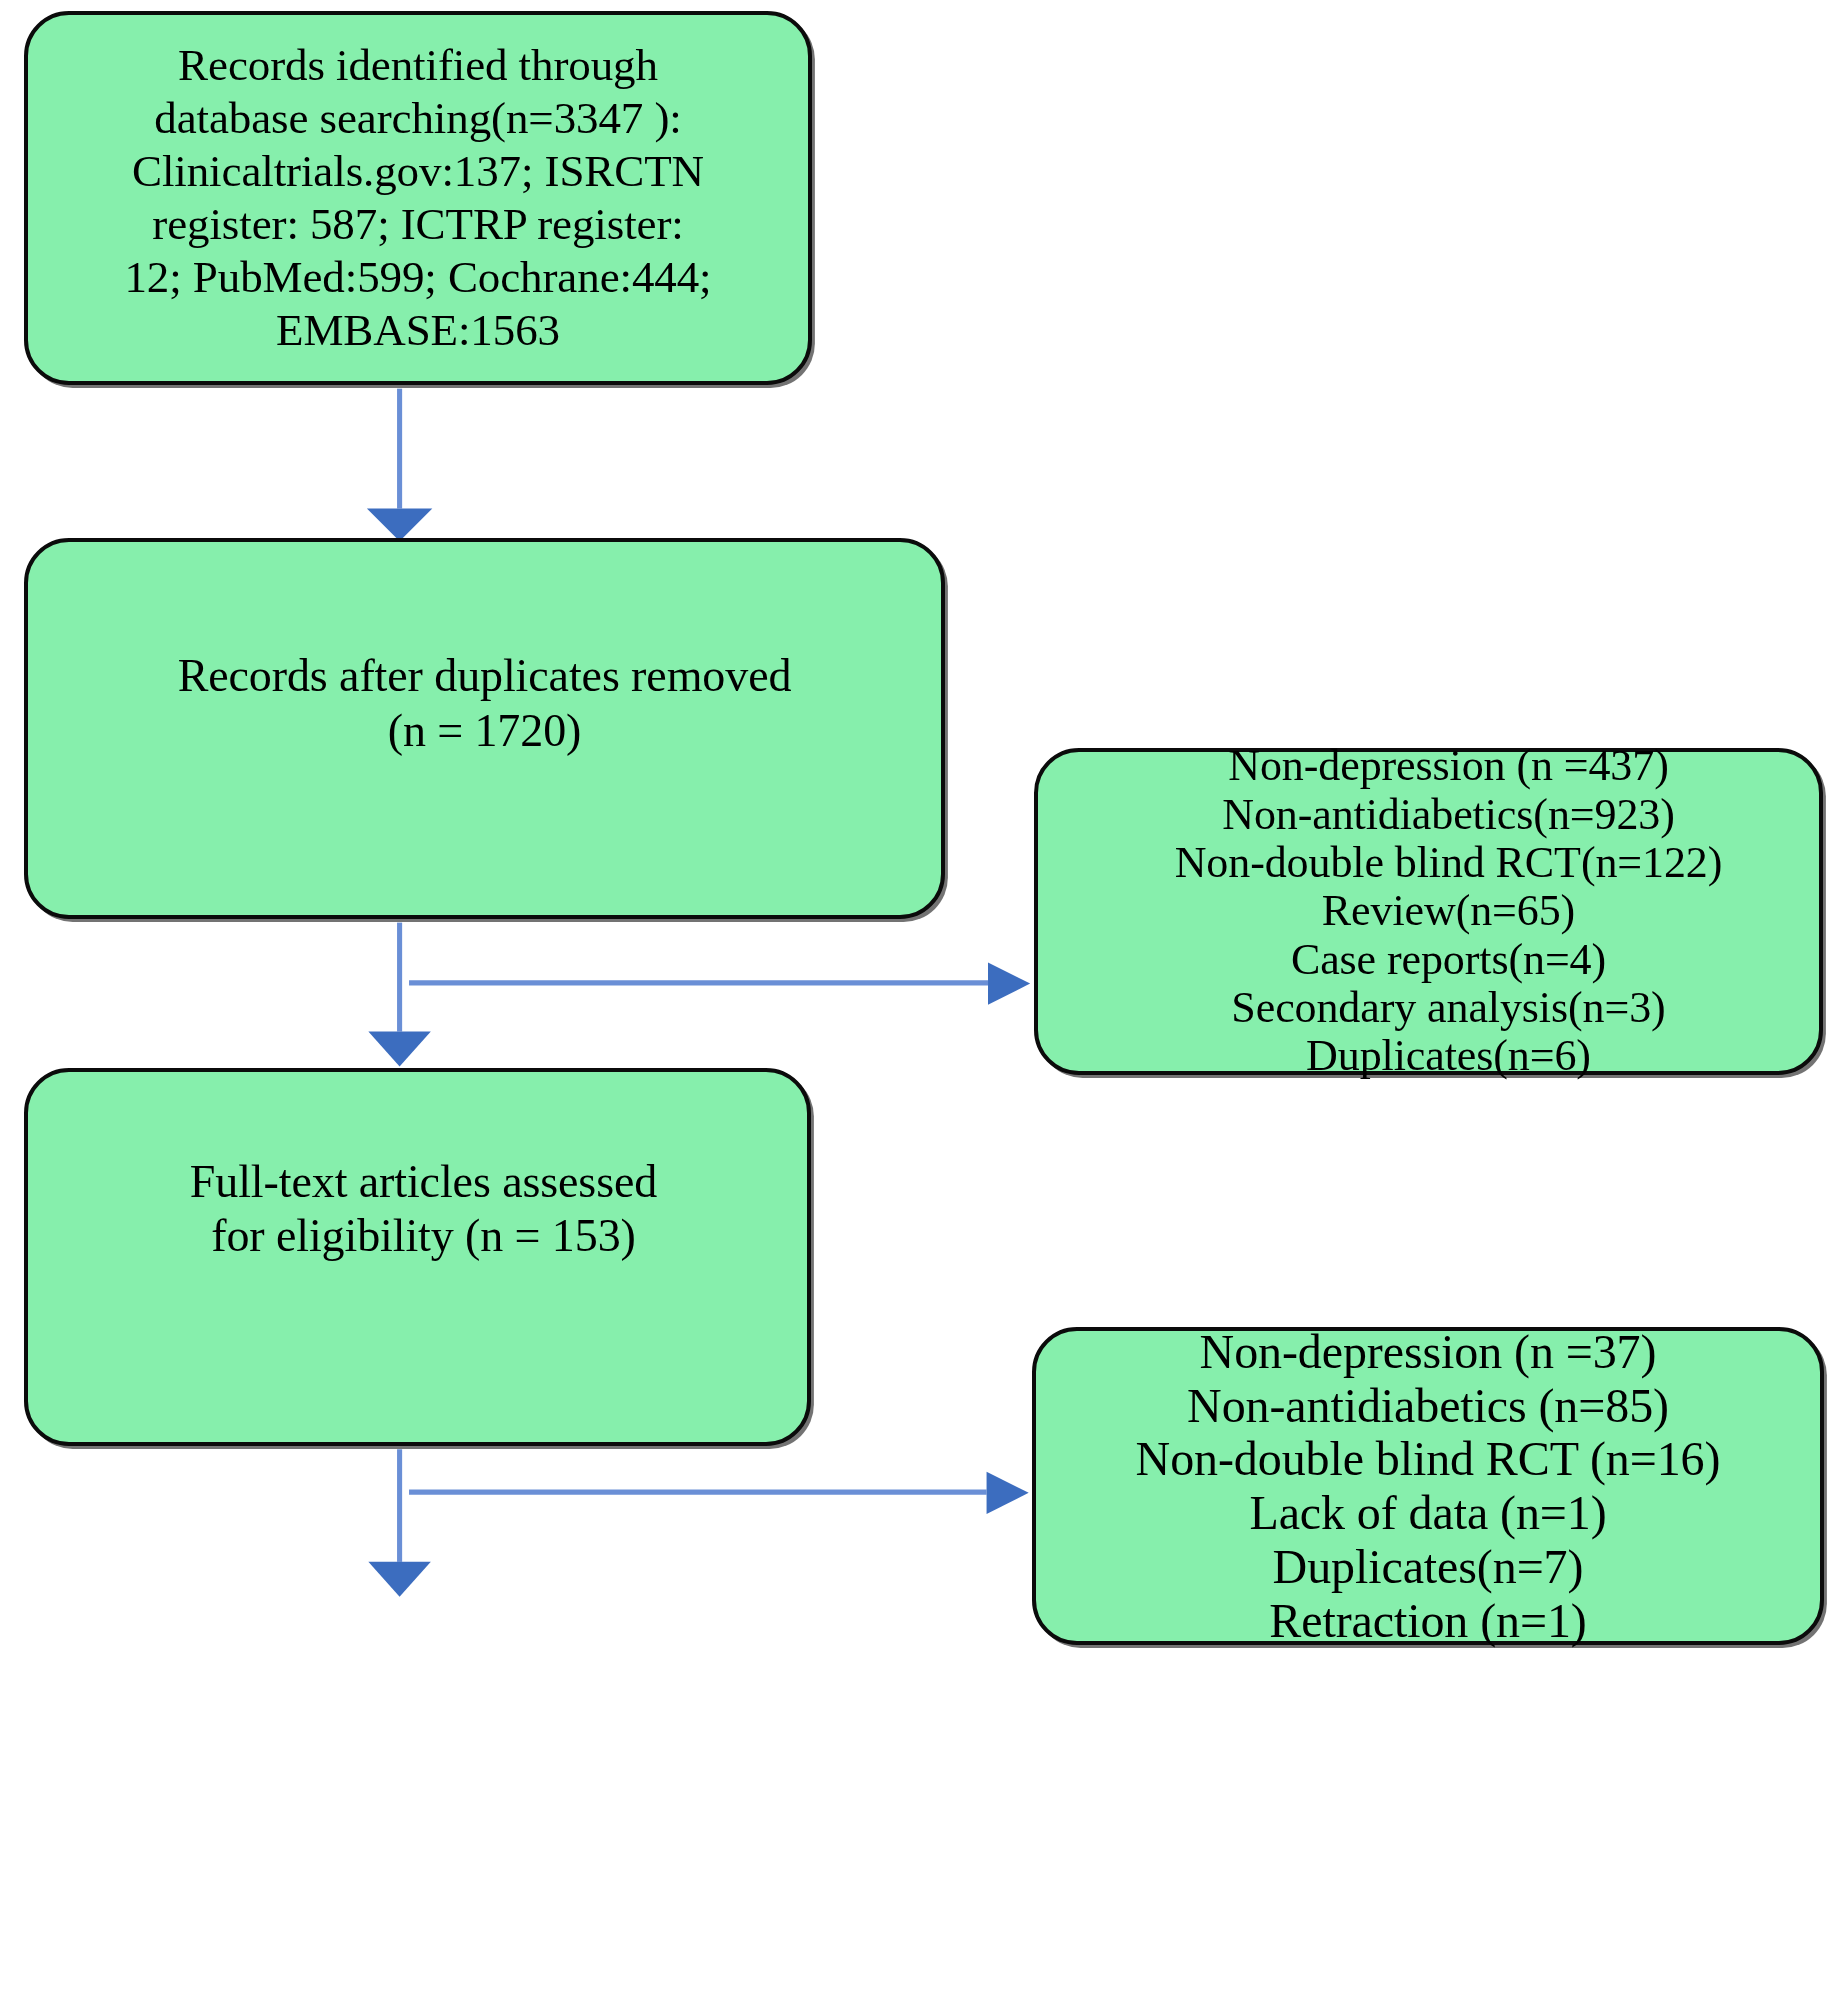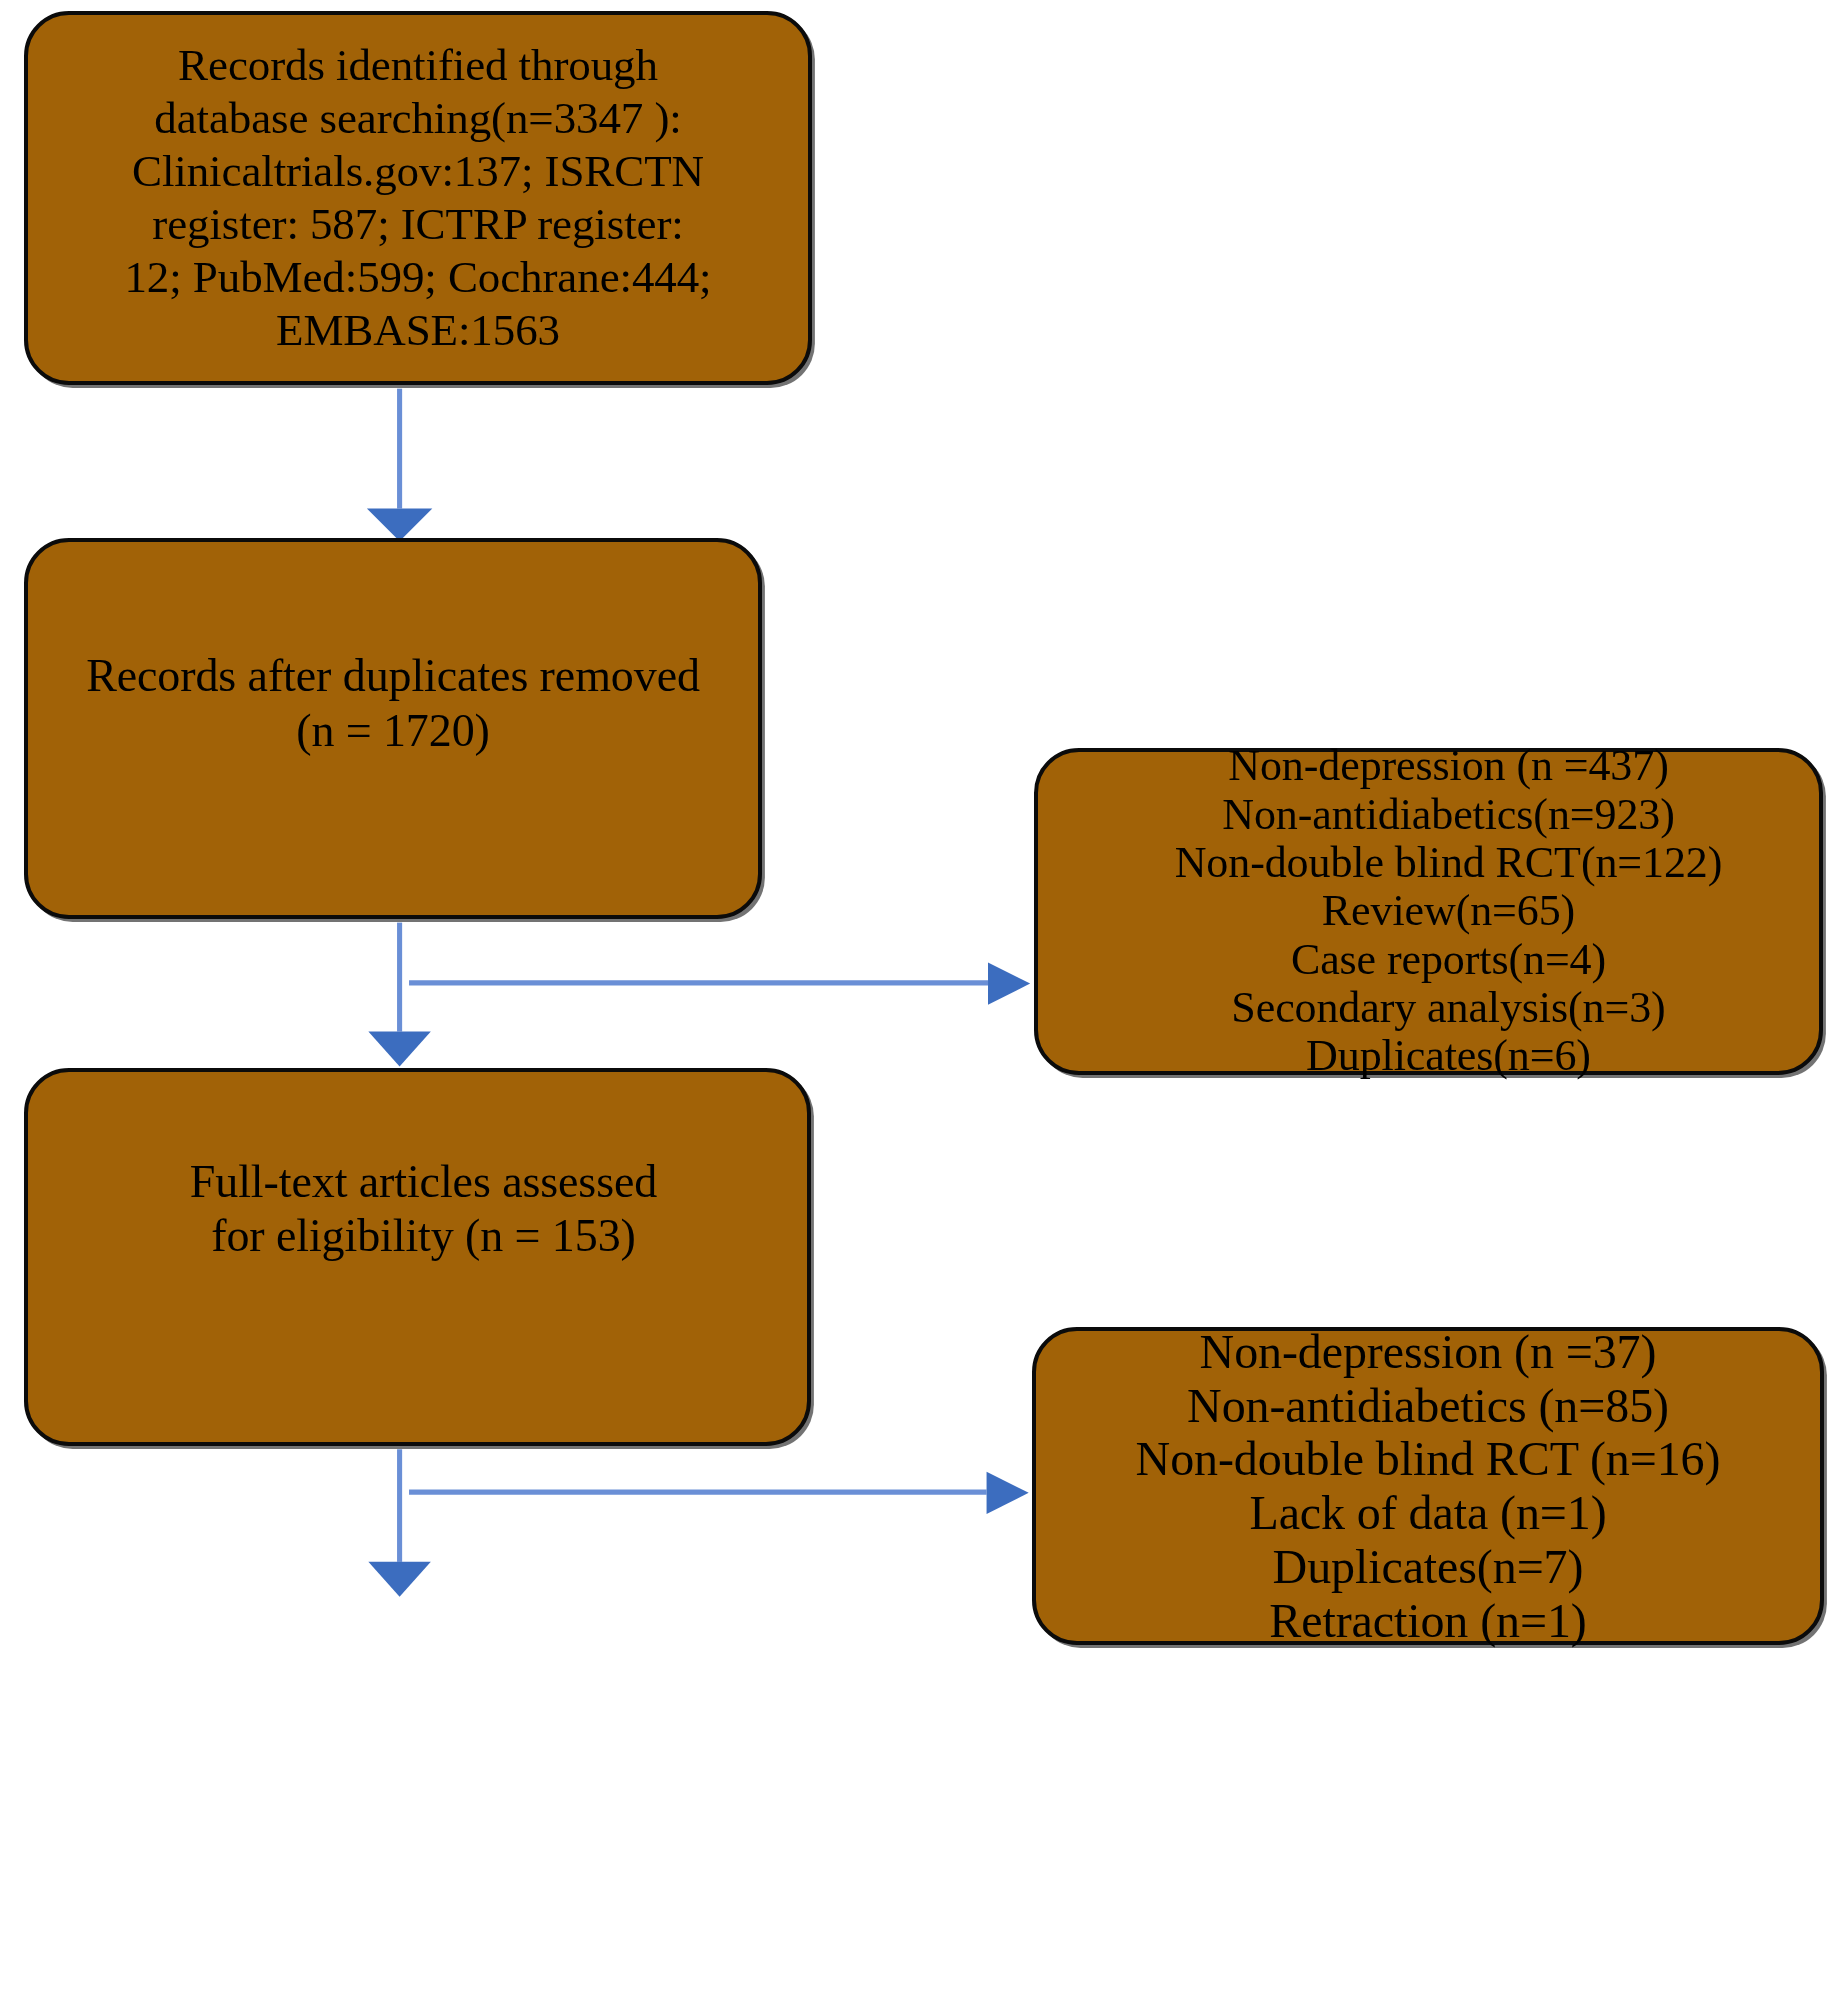--- a/index.html
+++ b/index.html
@@ -6,21 +6,21 @@
   body{
     width:1846px;height:2005px;position:relative;overflow:hidden;
     font-family:"Liberation Serif","DejaVu Serif",serif;
     color:#000000;
   }
   #canvas{position:absolute;inset:0;width:1846px;height:2005px;}
 
   .node{
     position:absolute;
     box-sizing:border-box;
-    background:#a16207;
+    background:#86efac;
     border:4.4px solid #0b0b0b;
     border-radius:45px;
     display:flex;
     align-items:center;
     justify-content:center;
     text-align:center;
     box-shadow:3.6px 3.6px 0 -0.7px rgba(0,0,0,0.55);
   }
   .node .txt{
     display:block;
@@ -28,21 +28,21 @@
     padding:0 19px;
     white-space:pre-line;
     line-height:1.18;
     letter-spacing:-0.1px;
   }
 
   
   #box-identification{ left:24px;  top:11px;   width:788px; height:374px; }
   #box-identification .txt{ font-size:45px; }
 
-  #box-duplicates{     left:24px;  top:538px;  width:738px; height:381px; }
+  #box-duplicates{     left:24px;  top:538px;  width:921px; height:381px; }
   #box-duplicates .txt{ font-size:46px; text-align:center; transform:translateY(-25px); }
 
   #box-fulltext{       left:24px;  top:1068px; width:787px; height:378px;padding-left:12px; }
   #box-fulltext .txt{ font-size:46px; transform:translateY(-48px); }
 
   #box-included{       left:24px;  top:1598px; width:787px; height:392px; }
   #box-included .txt{ font-size:46px; transform:translateY(-16px); }
 
   
   #box-excluded-screening{ left:1034px; top:748px; width:789px; height:327px;padding-left:40px; }

